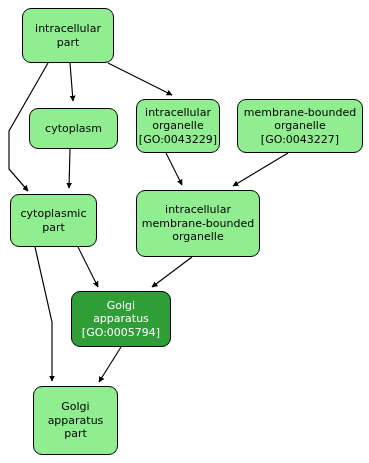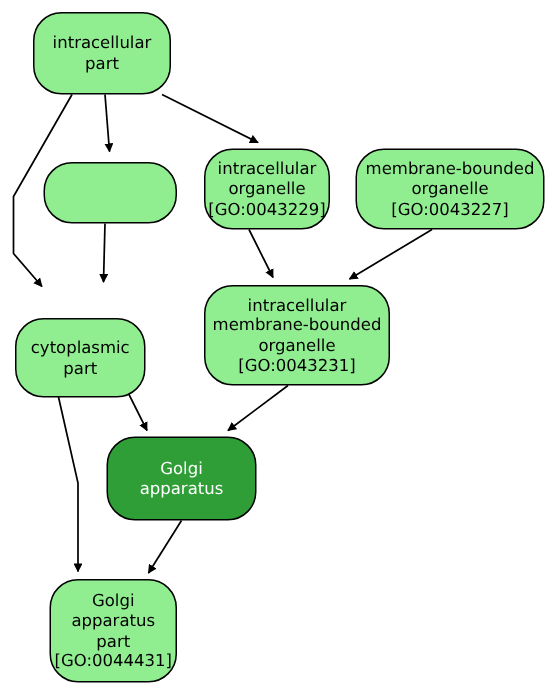--- a/index.html
+++ b/index.html
@@ -19,21 +19,21 @@
     position: absolute;
     left: 0;
     top: 0;
     width: 369px;
     height: 463px;
   }
   .go-node {
     position: absolute;
     box-sizing: border-box;
     border: 1px solid #000000;
-    border-radius: 19px;
+    border-radius: 9px;
     display: flex;
     flex-direction: column;
     align-items: center;
     justify-content: center;
     text-align: center;
     line-height: 1.22;
     font-size: 11px;
     letter-spacing: 0px;
     z-index: 2;
   }
@@ -74,46 +74,46 @@
         <path d="M 121,347 L 99,382" marker-end="url(#arrow)" stroke="#000000"></path>
       </g>
   </svg>
 
   <div id="nodes-group">
       <div class="go-node node-normal" style="left: 22px; top: 8px; width: 92px; height: 55px; background: rgb(144, 238, 144); color: rgb(0, 0, 0); border-color: rgb(0, 0, 0);">
         <span class="node-line">intracellular</span>
         <span class="node-line">part</span>
       </div>
       <div class="go-node node-normal" style="left: 29px; top: 108px; width: 89px; height: 41px; background: rgb(144, 238, 144); color: rgb(0, 0, 0); border-color: rgb(0, 0, 0);">
+        <span class="node-line">cytoplasm</span>
       </div>
       <div class="go-node node-normal" style="left: 136px; top: 99px; width: 84px; height: 54px; background: rgb(144, 238, 144); color: rgb(0, 0, 0); border-color: rgb(0, 0, 0);">
         <span class="node-line">intracellular</span>
         <span class="node-line">organelle</span>
         <span class="node-line">[GO:0043229]</span>
       </div>
       <div class="go-node node-normal" style="left: 237px; top: 99px; width: 126px; height: 54px; background: rgb(144, 238, 144); color: rgb(0, 0, 0); border-color: rgb(0, 0, 0);">
         <span class="node-line">membrane-bounded</span>
         <span class="node-line">organelle</span>
         <span class="node-line">[GO:0043227]</span>
       </div>
-      <div class="go-node node-normal" style="left: 10px; top: 212px; width: 87px; height: 53px; background: rgb(144, 238, 144); color: rgb(0, 0, 0); border-color: rgb(0, 0, 0);">
+      <div class="go-node node-normal" style="left: 10px; top: 194px; width: 87px; height: 53px; background: rgb(144, 238, 144); color: rgb(0, 0, 0); border-color: rgb(0, 0, 0);">
         <span class="node-line">cytoplasmic</span>
         <span class="node-line">part</span>
       </div>
       <div class="go-node node-normal" style="left: 136px; top: 190px; width: 124px; height: 67px; background: rgb(144, 238, 144); color: rgb(0, 0, 0); border-color: rgb(0, 0, 0);">
         <span class="node-line">intracellular</span>
         <span class="node-line">membrane-bounded</span>
         <span class="node-line">organelle</span>
-        <span class="node-line">[GO:0043231]</span>
       </div>
       <div class="go-node node-highlight" style="left: 71px; top: 291px; width: 100px; height: 56px; background: rgb(47, 158, 55); color: rgb(255, 255, 255); border-color: rgb(0, 0, 0);">
         <span class="node-line">Golgi</span>
         <span class="node-line">apparatus</span>
+        <span class="node-line">[GO:0005794]</span>
       </div>
       <div class="go-node node-normal" style="left: 33px; top: 386px; width: 85px; height: 69px; background: rgb(144, 238, 144); color: rgb(0, 0, 0); border-color: rgb(0, 0, 0);">
         <span class="node-line">Golgi</span>
         <span class="node-line">apparatus</span>
         <span class="node-line">part</span>
-        <span class="node-line">[GO:0044431]</span>
       </div>
     </div>
 
 </div>
 
 </body></html>

